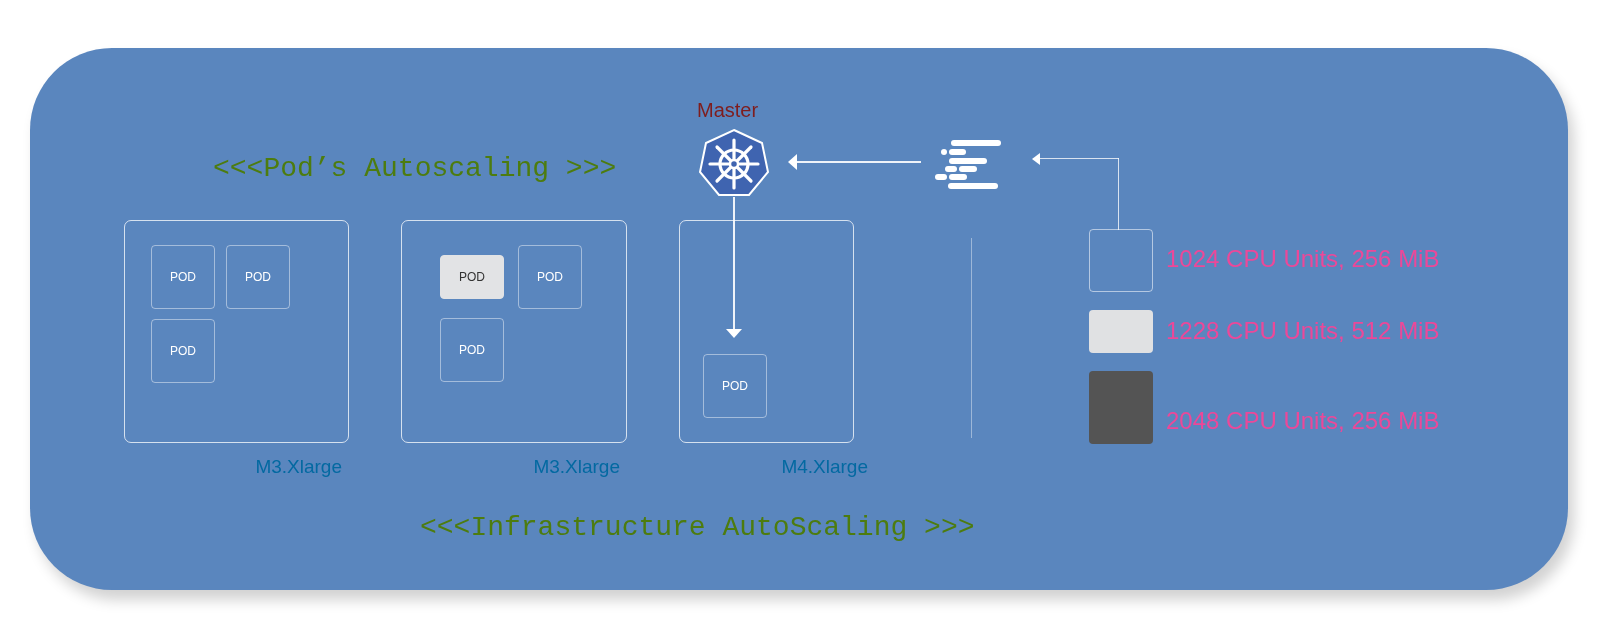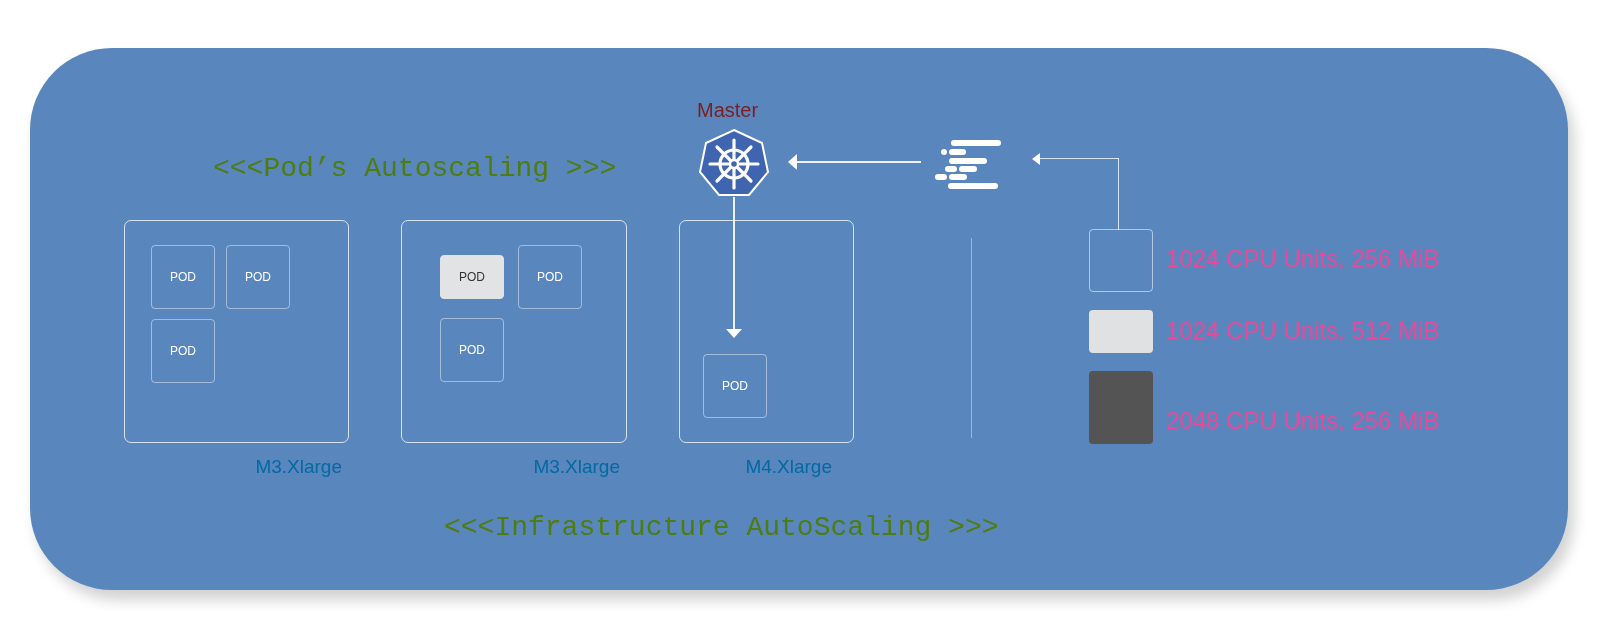--- a/index.html
+++ b/index.html
@@ -29,21 +29,21 @@
   .legend-swatch { position: absolute; width: 64px; box-sizing: border-box; border-radius: 4px; }
   .legend-label { position: absolute; color: #ec4899; font-size: 24px; white-space: nowrap; }
   .line-white { position: absolute; background: rgba(255,255,255,0.9); }
 </style>
 </head>
 <body>
 
 <div class="panel"></div>
 
 <div class="abs title" style="left:213px; top:153px;">&lt;&lt;&lt;Pod’s Autoscaling &gt;&gt;&gt;</div>
-<div class="abs title" style="left:444px; top:512px;">&lt;&lt;&lt;Infrastructure AutoScaling &gt;&gt;&gt;</div>
+<div class="abs title" style="left:420px; top:512px;">&lt;&lt;&lt;Infrastructure AutoScaling &gt;&gt;&gt;</div>
 
 <div class="abs" style="left:697px; top:99px; color:#7f1d1d; font-size:20px;">Master</div>
 <svg class="abs" style="left:698px; top:128px;" width="72" height="70" viewBox="0 0 72 70">
   <polygon points="36,2 64,15 70,44 51,67 21,67 2,44 8,15" fill="#3f64b0" stroke="#ffffff" stroke-width="2"></polygon>
   <g stroke="#ffffff" stroke-width="3.2" fill="none" stroke-linecap="round">
     <circle cx="36" cy="36" r="14"></circle>
     <line x1="36" y1="12" x2="36" y2="60"></line>
     <line x1="12" y1="36" x2="60" y2="36"></line>
     <line x1="19" y1="19" x2="53" y2="53"></line>
     <line x1="53" y1="19" x2="19" y2="53"></line>
@@ -93,22 +93,22 @@
 <div class="node" style="left:401px; top:220px; width:226px; height:223px;">
   <div class="pod light" style="left:38px; top:34px;">POD</div>
   <div class="pod" style="left:116px; top:24px;">POD</div>
   <div class="pod" style="left:38px; top:97px;">POD</div>
 </div>
 <div class="node-label" style="left:420px; top:456px;">M3.Xlarge</div>
 
 <div class="node" style="left:679px; top:220px; width:175px; height:223px;">
   <div class="pod" style="left:23px; top:133px;">POD</div>
 </div>
-<div class="node-label" style="left:632px; top:456px;">M4.Xlarge</div>
+<div class="node-label" style="left:668px; top:456px;">M4.Xlarge</div>
 
 <div class="legend-swatch" style="left:1089px; top:229px; height:63px; border:1.3px solid rgba(255,255,255,0.55);"></div>
 <div class="legend-label" style="left:1166px; top:245px;">1024 CPU Units, 256 MiB</div>
 
 <div class="legend-swatch" style="left:1089px; top:310px; height:43px; background:#e0e1e3;"></div>
-<div class="legend-label" style="left:1166px; top:317px;">1024 CPU Units, 512 MiB</div>
+<div class="legend-label" style="left:1166px; top:317px;">1228 CPU Units, 512 MiB</div>
 
 <div class="legend-swatch" style="left:1089px; top:371px; height:73px; background:#545454;"></div>
 <div class="legend-label" style="left:1166px; top:407px;">2048 CPU Units, 256 MiB</div>
 
 </body></html>

